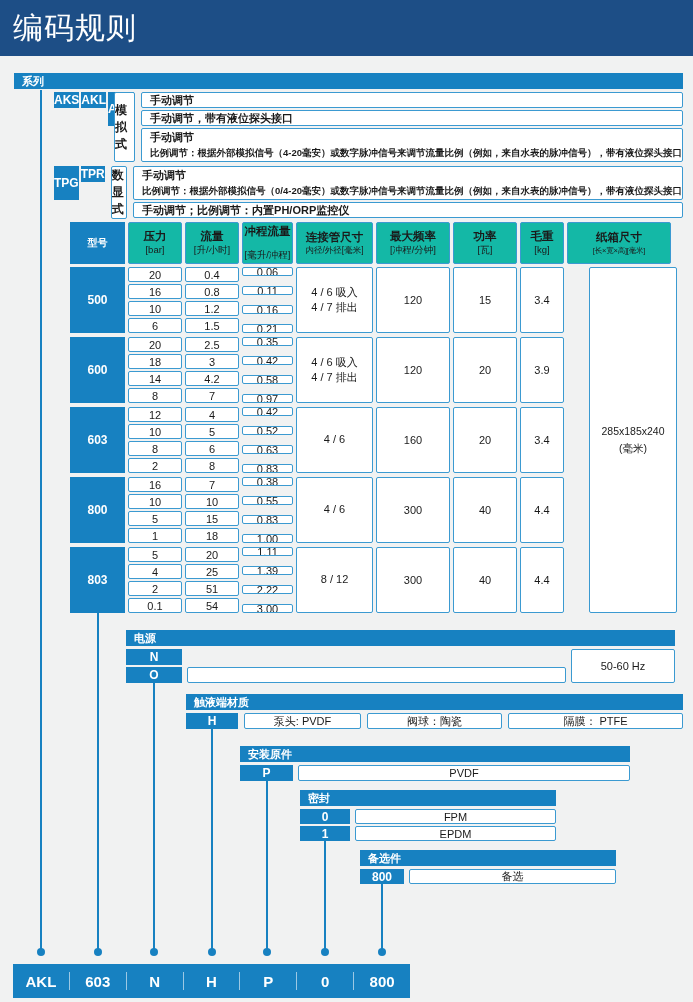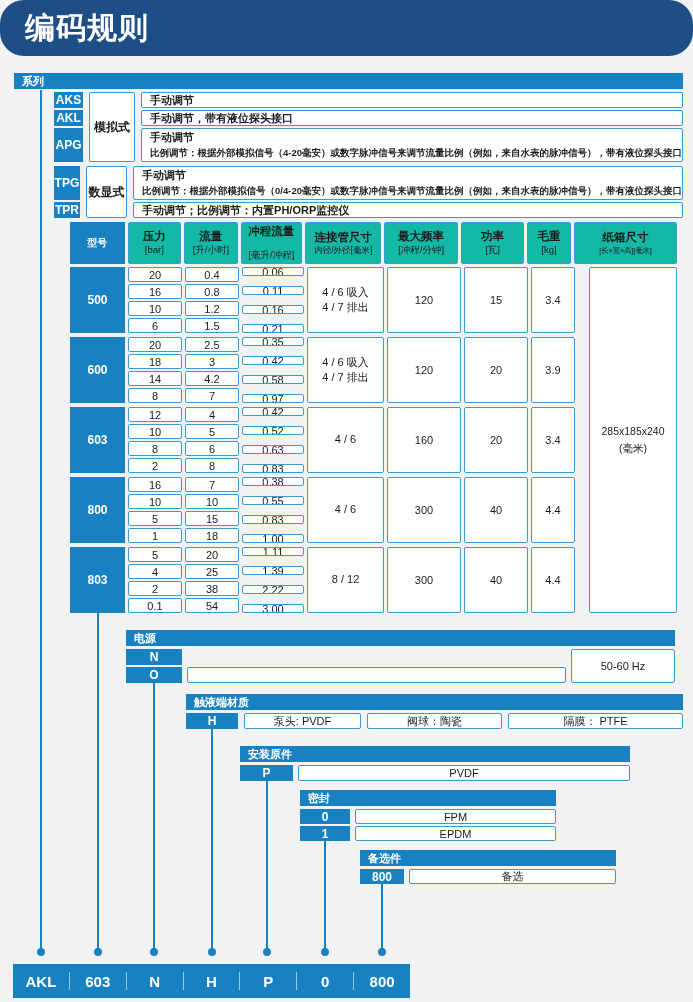--- a/index.html
+++ b/index.html
@@ -3,34 +3,34 @@
 <meta charset="utf-8">
 <style>
   html,body{margin:0;padding:0;}
   body{background:#d8dadb;font-family:"Liberation Sans","DejaVu Sans",sans-serif;}
   #page{position:relative;width:693px;height:1002px;background:#f1f2f2;overflow:hidden;margin:0 auto;}
   .abs{position:absolute;z-index:1;box-sizing:border-box;}
   .rel{position:relative;}
   *{box-sizing:border-box;}
 
   .titlebar{left:0;top:0;width:693px;height:56px;background:#1d4e86;color:#fff;
-    font-size:30px;font-weight:bold;line-height:56px;padding-left:25px;letter-spacing:1px;border-radius:24px;}
+    font-size:30px;font-weight:normal;line-height:56px;padding-left:13px;letter-spacing:1px;}
 
   .sec-header{background:#1781c1;color:#fff;font-size:11px;font-weight:bold;
     height:16px;line-height:16px;padding-left:8px;}
 
   .key{background:#1781c1;color:#fff;font-weight:bold;font-size:12px;
     display:flex;align-items:center;justify-content:center;}
 
   .cell{background:#fff;border:1.5px solid #3b9ad1;border-radius:2px;color:#1a1a1a;
     display:flex;align-items:center;justify-content:center;font-size:11px;overflow:hidden;}
 
   
   .sgroup{display:flex;gap:6px;}
-  .skeys{display:flex;flex-direction:column;gap:2px;width:54px;margin-left:40px;}
+  .skeys{display:flex;flex-direction:row;gap:2px;width:54px;margin-left:40px;}
   .srow1{height:16px;}
   .srow2{height:34px;}
   .stype{width:84px;align-self:stretch;font-weight:bold;font-size:12px;}
   .sdescs{flex:1;display:flex;flex-direction:column;gap:2px;}
   .desc{justify-content:flex-start;padding-left:8px;font-weight:600;}
   .col2{flex-direction:column;align-items:flex-start;justify-content:center;line-height:1.45;}
   .small{font-size:9.5px;white-space:nowrap;}
 
   
   .thead{display:flex;gap:3px;height:42px;margin-bottom:3px;}
@@ -40,21 +40,21 @@
   .hu{font-size:9.5px;color:#1a1a1a;white-space:nowrap;}
   .hu-sm{font-size:8.5px;}
   .hu-xs{font-size:7.5px;letter-spacing:-0.2px;}
   .hkey{font-size:10px;}
   .mbody{display:flex;flex-direction:column;gap:4px;}
   .msec{display:flex;gap:3px;height:66px;}
   .subcol{display:flex;flex-direction:column;gap:2px;}
   .sub{flex:1;}
   .merge{height:100%;}
   .colflex{flex-direction:column;line-height:1.4;}
-  .c-model{width:55px;}.c-p{width:54px;}.c-q{width:54px;}.c-sv{width:62px;gap:10px;}
+  .c-model{width:55px;}.c-p{width:54px;}.c-q{width:54px;}.c-sv{width:51px;gap:10px;}
   .c-conn{width:77px;}.c-freq{width:74px;}.c-pow{width:64px;}.c-wt{width:44px;}.c-carton{width:104px;}
   .carton-cell{position:absolute;left:519px;top:45px;width:88px;height:346px;
     flex-direction:column;line-height:1.6;font-size:10.5px;}
 
   
   .prow{display:flex;gap:5px;height:16px;}
   .kc{width:56px;}
   .pval{width:379px;}
   .hzcell{position:absolute;right:0;top:0;width:104px;height:34px;}
   .mrow{display:flex;gap:6px;height:16px;margin-top:3px;}
@@ -291,21 +291,21 @@
         <div class="key c-model">803</div>
         <div class="subcol c-p">
           <div class="cell sub">5</div>
           <div class="cell sub">4</div>
           <div class="cell sub">2</div>
           <div class="cell sub">0.1</div>
         </div>
         <div class="subcol c-q">
           <div class="cell sub">20</div>
           <div class="cell sub">25</div>
-          <div class="cell sub">38</div>
+          <div class="cell sub">51</div>
           <div class="cell sub">54</div>
         </div>
         <div class="subcol c-sv">
           <div class="cell sub">1.11</div>
           <div class="cell sub">1.39</div>
           <div class="cell sub">2.22</div>
           <div class="cell sub">3.00</div>
         </div>
         <div class="cell merge c-conn colflex">
           <div>8 / 12</div>

